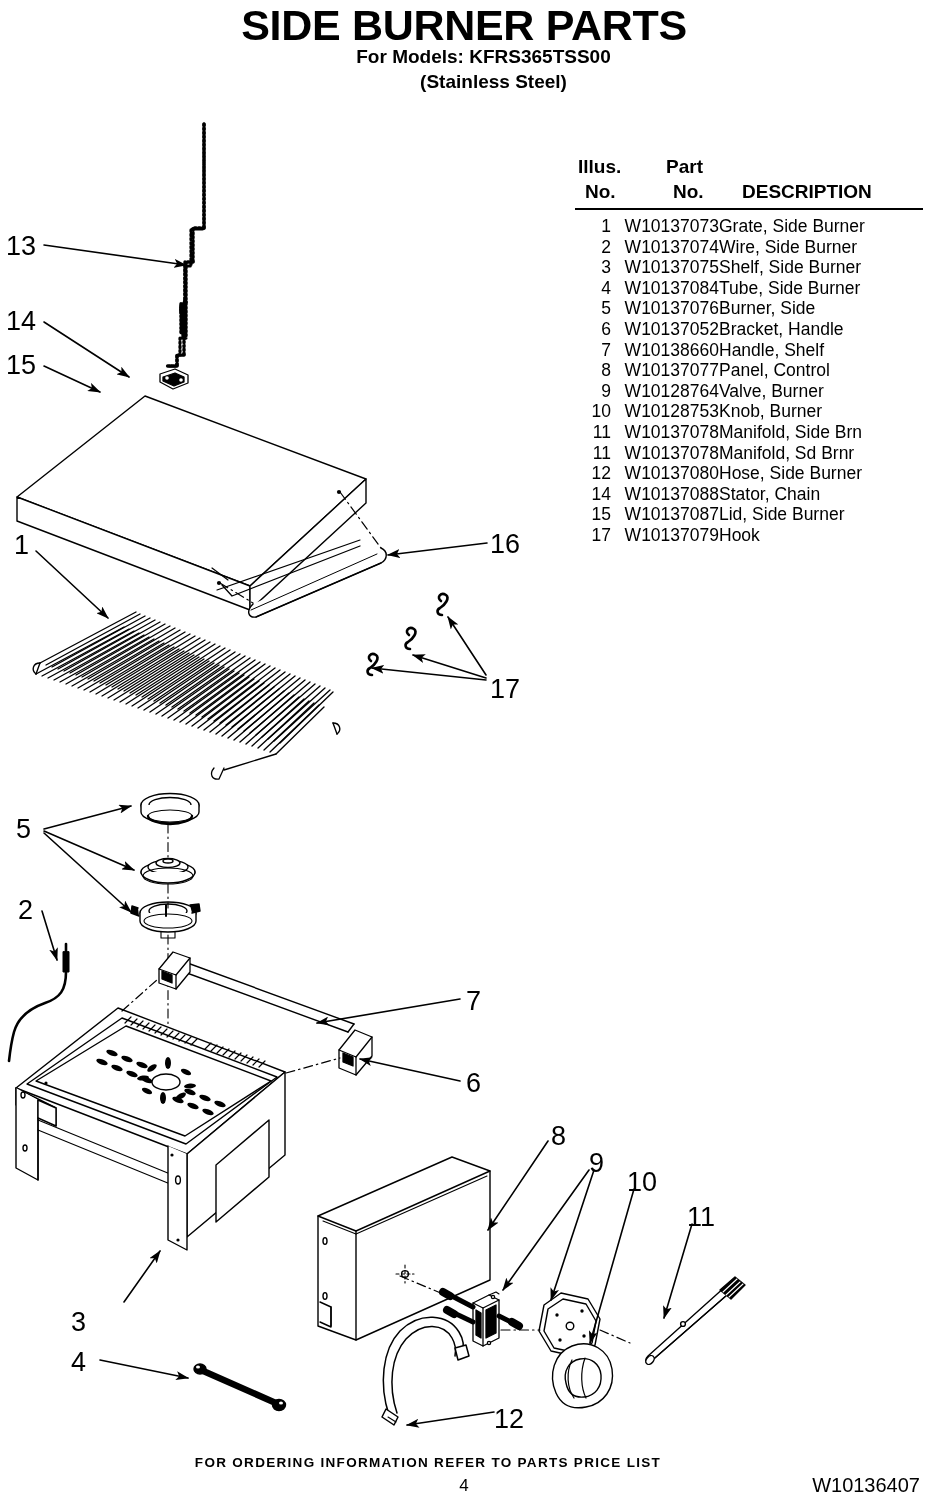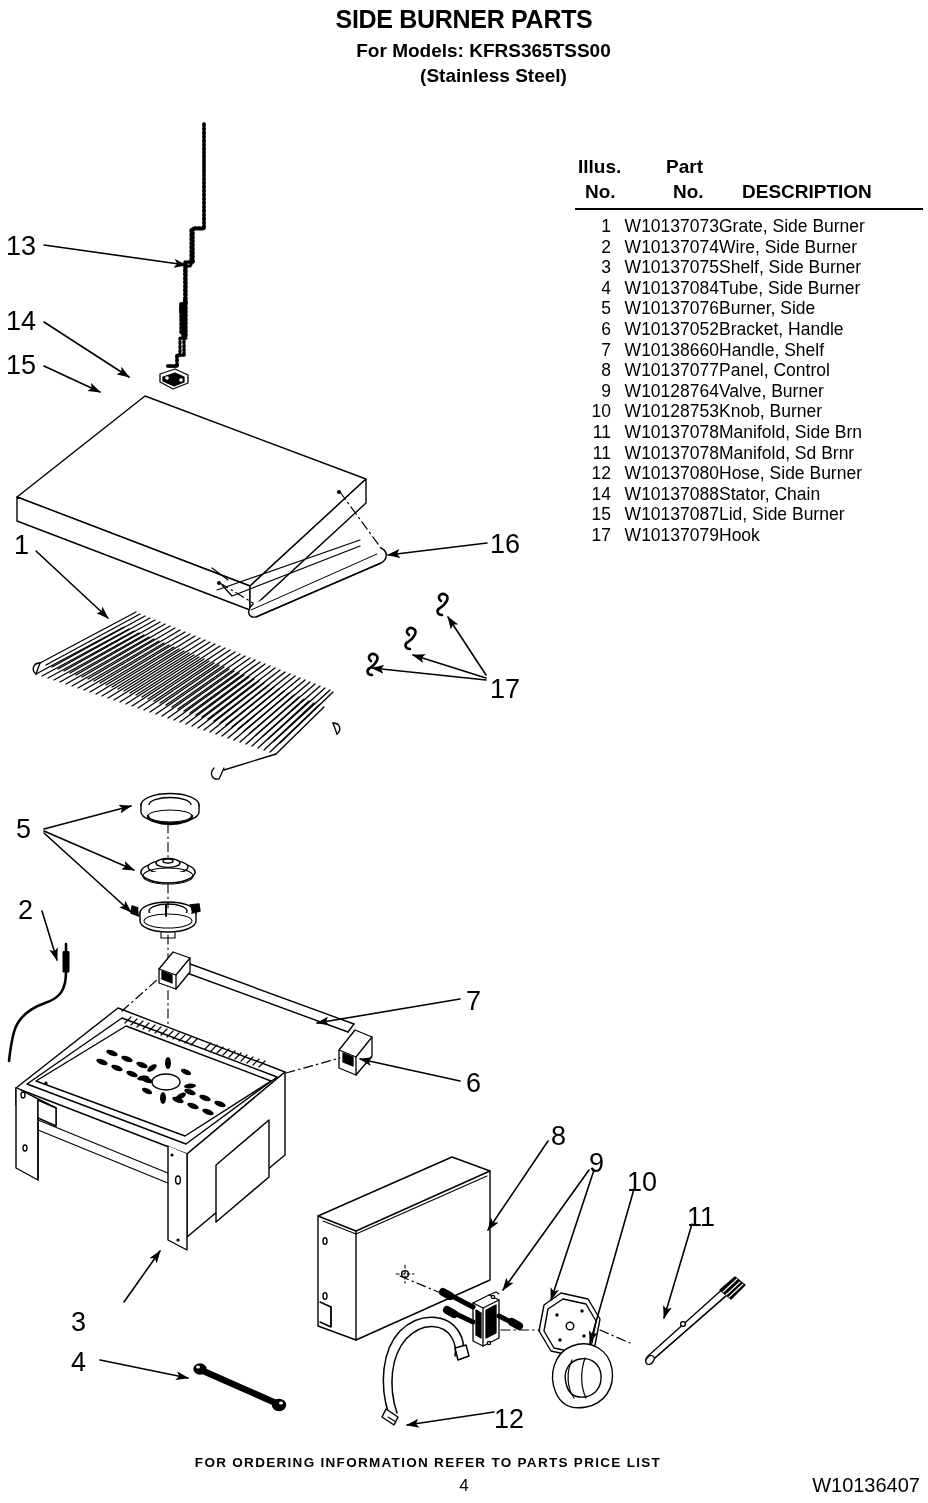--- a/index.html
+++ b/index.html
@@ -16,24 +16,24 @@
     overflow: hidden;
   }
 
   
   #header {
     position: absolute;
     left: 0; top: 0; width: 928px;
   }
   #doc-title {
     text-align: center;
-    font-size: 25px;
+    font-size: 43px;
     font-weight: bold;
     letter-spacing: -0.3px;
-    margin-top: 1px;
+    margin-top: 7px;
     line-height: 36px;
   }
   #doc-models {
     text-align: center;
     font-size: 19px;
     font-weight: bold;
     line-height: 23px;
     margin-top: 2px;
     padding-left: 39px;
   }

